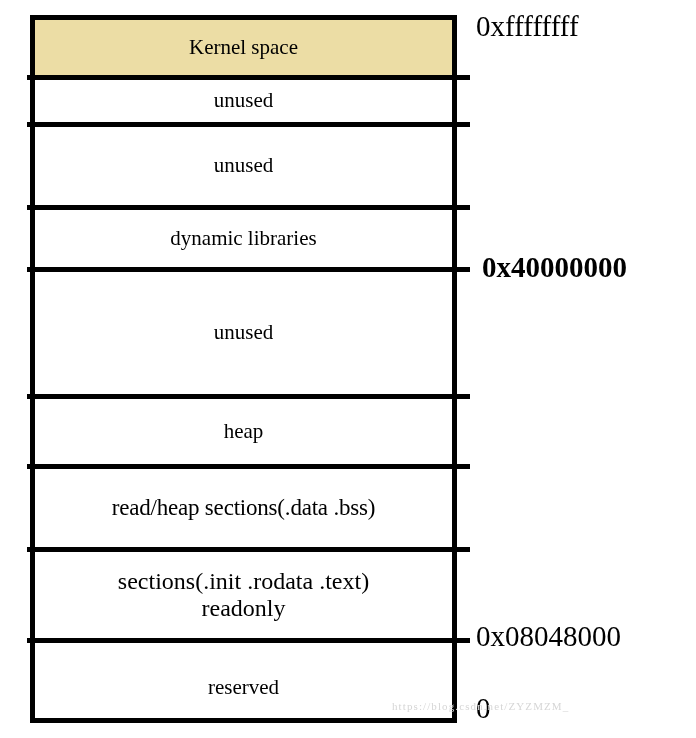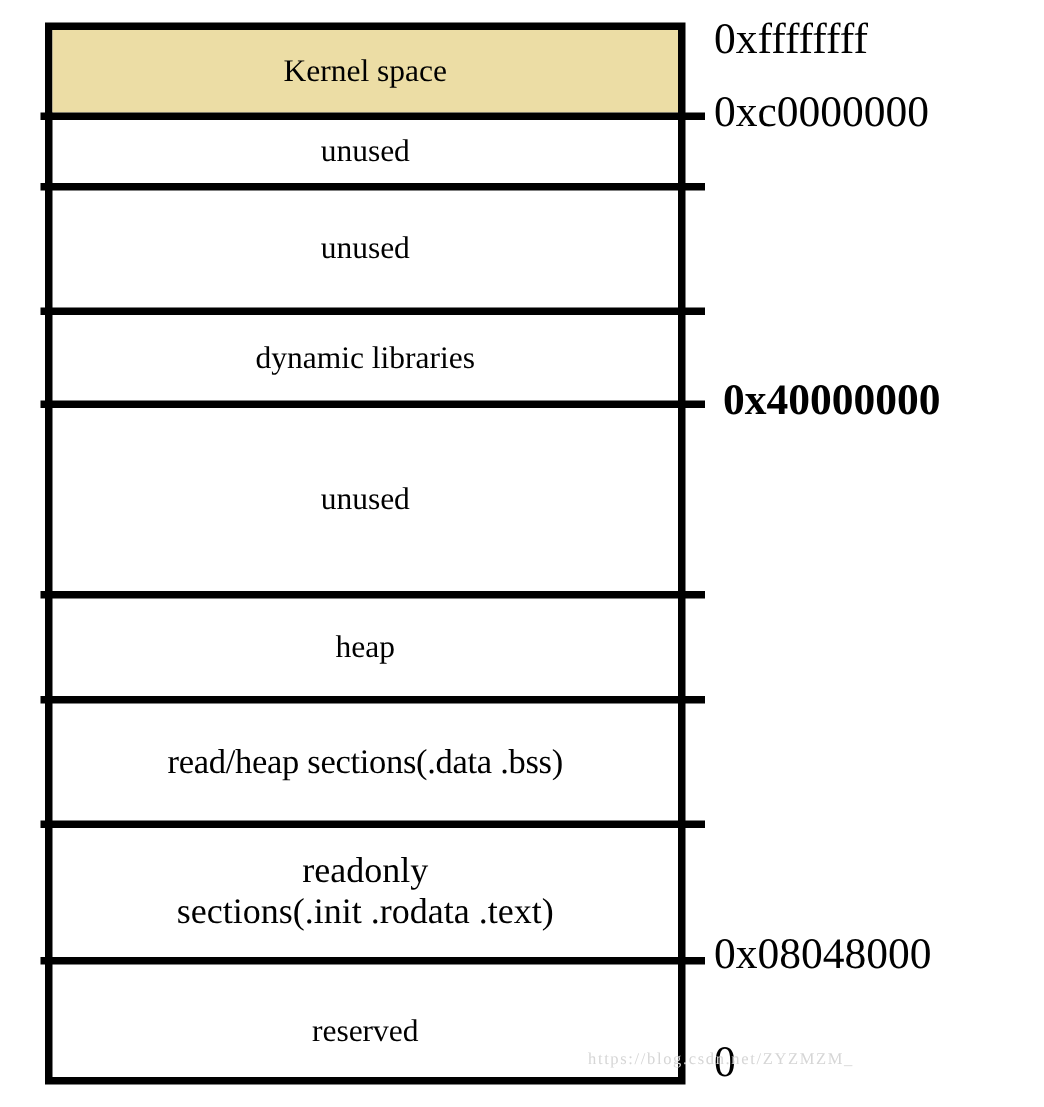--- a/index.html
+++ b/index.html
@@ -128,42 +128,41 @@
     <div class="mem-row" style="top:379px; height:65px;">
       <span class="row-label">heap</span>
     </div>
 
     <div class="mem-row tight" style="top:449px; height:78px;">
       <span class="row-label">read/heap sections(.data .bss)</span>
     </div>
 
     <div class="mem-row two-line" style="top:532px; height:86px;">
       <span class="row-label">
+        <span style="display:block;">sections(.init .rodata .text)</span>
         <span style="display:block;">readonly</span>
-        <span style="display:block;">sections(.init .rodata .text)</span>
       </span>
     </div>
 
     <div class="mem-row" style="top:623px; height:90px;">
       <span class="row-label">reserved</span>
     </div>
 
     <div class="divider" style="top:55px;"></div>
     <div class="divider" style="top:102px;"></div>
     <div class="divider" style="top:185px;"></div>
     <div class="divider" style="top:247px;"></div>
     <div class="divider" style="top:374px;"></div>
     <div class="divider" style="top:444px;"></div>
     <div class="divider" style="top:527px;"></div>
     <div class="divider" style="top:618px;"></div>
   </div>
 
   <div class="addr-label" style="left:476px; top:12px;">0xffffffff</div>
 
-  <div class="addr-label" style="left:476px; top:61px;">0xc0000000</div>
 
   <div class="addr-label" style="left:482px; top:253px;font-weight:bold;">0x40000000</div>
 
   <div class="addr-label" style="left:476px; top:622px;">0x08048000</div>
 
   <div class="addr-label" style="left:476px; top:694px;">0</div>
 
   <div id="watermark">https://blog.csdn.net/ZYZMZM_</div>
 
 </div>

